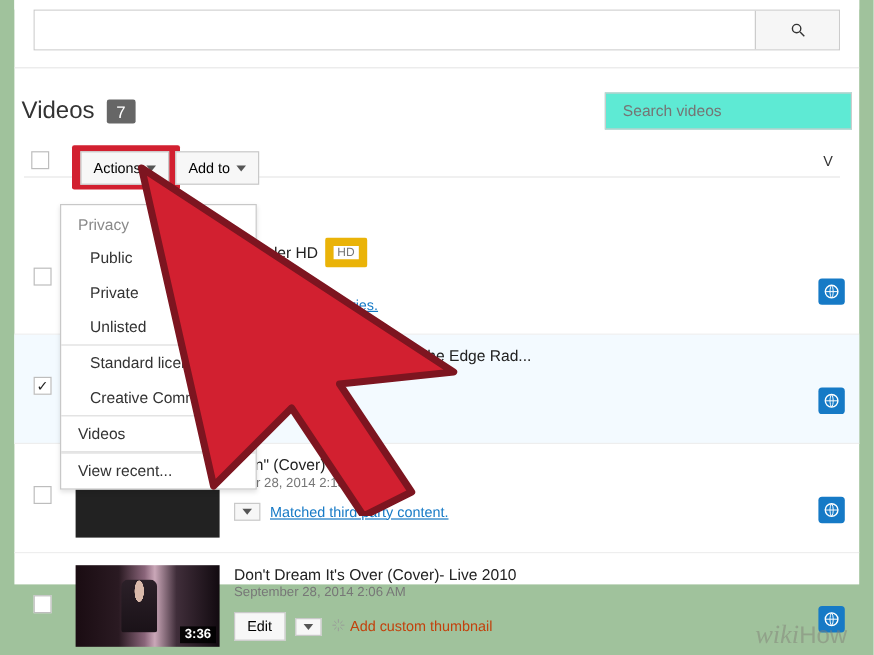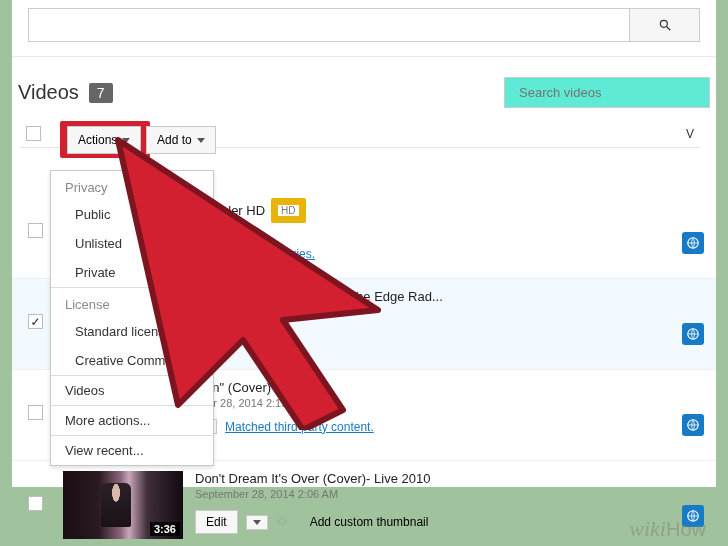--- a/index.html
+++ b/index.html
@@ -41,21 +41,21 @@
   .thumb { width: 120px; height: 68px; background: #222; position: relative; flex-shrink: 0; }
   .thumb .dur { position: absolute; right: 3px; bottom: 3px; background: rgba(0,0,0,0.85); color: #fff; font-size: 11px; padding: 1px 4px; font-weight: bold; }
   .vinfo { margin-left: 12px; flex: 1; min-width: 0; }
   .vtitle { font-size: 13px; color: #222; white-space: nowrap; overflow: hidden; text-overflow: ellipsis; display:flex; align-items:center; gap:6px;}
   .hd-badge { border:7px solid #eab308; color:#777; font-size:10px; padding:0 3px; border-radius:2px; font-weight:normal;}
   .vdate { font-size: 11px; color: #777; margin-top: 2px; }
   .editrow { display: flex; align-items: center; gap: 8px; margin-top: 10px; }
   .editrow .btn { padding: 4px 10px; }
   .editrow .split { padding: 4px 6px; }
   .linktxt { color: #167ac6; text-decoration: underline; font-size: 12px; cursor: pointer; }
-  .thumb-add { color: #000000; font-size: 12px; display: inline-flex; gap: 22px; cursor: pointer; }
+  .thumb-add { color: #c2410c; font-size: 12px; display: inline-flex; gap: 4px; cursor: pointer; }
   .thumb-add svg { width: 12px; height: 12px; }
   .globe { margin-left: auto; margin-right: 4px; margin-top: 34px; width: 22px; height: 22px; background: #167ac6; border-radius: 3px; display: flex; align-items: center; justify-content: center; flex-shrink: 0; }
   .globe svg { width: 14px; height: 14px; }
   
   .cursor { position: absolute; left: 108px; top: 130px; z-index: 10; width: 300px; height: 300px; pointer-events:none;}
   
   .wm { position: absolute; right: 22px; bottom: 4px; color: rgba(130,130,120,0.5); font-family: Georgia, serif; font-size: 22px; font-style: italic; z-index: 20; pointer-events:none;}
   .wm em { font-style: normal; font-family: Arial; font-size:20px;}
   
   .thumb.photo { background: linear-gradient(90deg, #1a0c12 0%, #2a1a22 30%, #8a657a 48%, #caa7b8 55%, #402e3a 70%, #120a10 100%); }
@@ -208,30 +208,28 @@
             </svg>
         </div>
       </div>
 
     </div>
   </div>
 
   <div class="dropdown">
     <div class="dd-section-label">Privacy</div>
     <div class="dd-item">Public</div>
+    <div class="dd-item">Private</div>
     <div class="dd-item">Unlisted</div>
-    <div class="dd-item">Private</div>
-    <div class="dd-sep"></div>
-    <div class="dd-section-label">License</div>
+    <div class="dd-sep"></div>
     <div class="dd-item">Standard license</div>
     <div class="dd-item">Creative Commons</div>
     <div class="dd-sep"></div>
     <div class="dd-item top">Videos</div>
     <div class="dd-sep"></div>
-    <div class="dd-item top">More actions...</div>
     <div class="dd-sep"></div>
     <div class="dd-item top">View recent...</div>
   </div>
 
   <svg class="cursor" viewBox="0 0 300 300">
     <path d="M10 10 L270 180 L175 190 L235 280 L195 300 L135 210 L70 275 Z" fill="#d22030" stroke="#7d1520" stroke-width="6" stroke-linejoin="round"></path>
   </svg>
 
   <div class="wm">
     <span>wiki</span><em>How</em>

